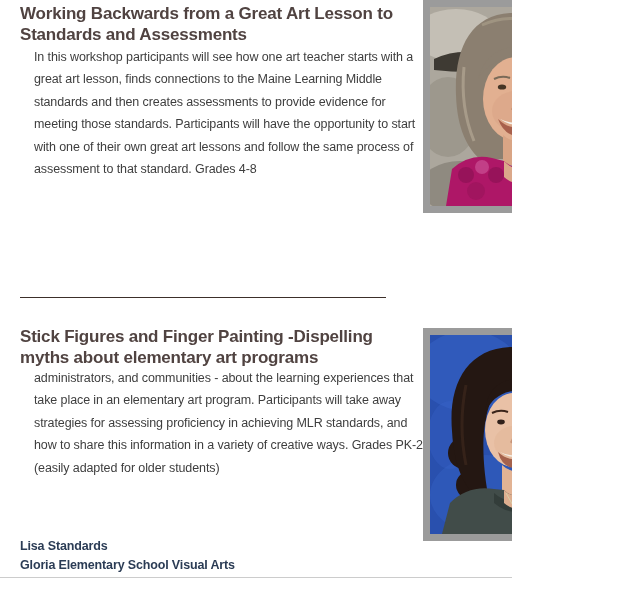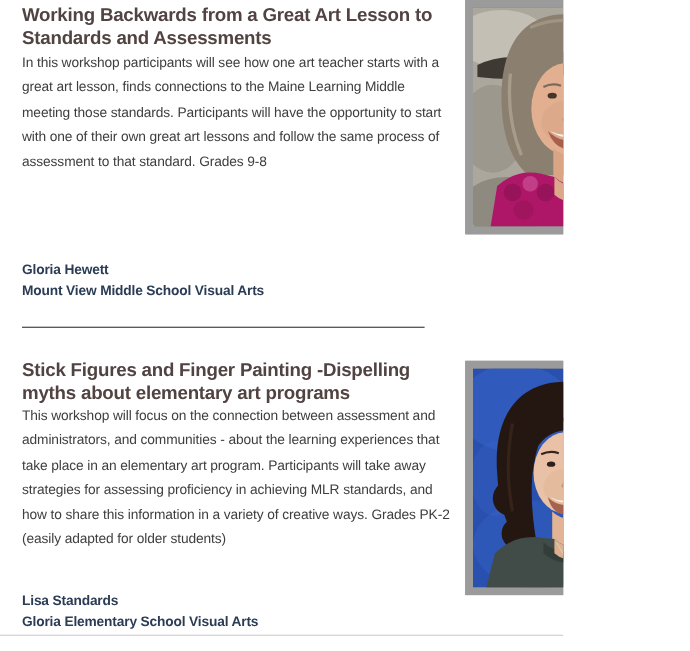--- a/index.html
+++ b/index.html
@@ -15,21 +15,21 @@
     font-size:17px;line-height:21px;font-weight:bold;
     letter-spacing:-0.2px;color:#504341;margin:0;
   }
   .title-1{top:3px;}
   .title-2{top:326px;}
   .body-block{position:absolute;left:20px;width:408px;}
   .body-1{top:46px;}
   .body-2{top:367px;}
   .body-line{
     height:22.4px;line-height:22.4px;white-space:nowrap;
-    font-size:12.5px;letter-spacing:-0.1px;color:#3e3e3e;
+    font-size:12.5px;letter-spacing:-0.1px;color:#3e3e3e;margin-left:14px;
   }
   .names-block{position:absolute;left:20px;width:408px;}
   .names-1{top:236px;}
   .names-2{top:537px;}
   .presenter,.affiliation{
     font-size:12.5px;line-height:18.5px;font-weight:bold;
     letter-spacing:-0.15px;color:#2b3c55;
   }
   .section-divider{
     position:absolute;left:20px;top:297px;width:366px;height:0;
@@ -50,29 +50,26 @@
 </head>
 <body>
 
 <div class="page">
 
   <h2 class="workshop-title title-1">Working Backwards from a Great Art Lesson to Standards and Assessments</h2>
 
   <div class="body-block body-1">
     <div class="body-line">In this workshop participants will see how one art teacher starts with a</div>
     <div class="body-line">great art lesson, finds connections to the Maine Learning Middle</div>
+    <div class="body-line">standards and then creates assessments to provide evidence for</div>
     <div class="body-line">meeting those standards. Participants will have the opportunity to start</div>
     <div class="body-line">with one of their own great art lessons and follow the same process of</div>
-    <div class="body-line">assessment to that standard. Grades 9-8</div>
+    <div class="body-line">assessment to that standard. Grades 4-8</div>
   </div>
 
-  <div class="names-block names-1">
-    <div class="presenter">Gloria Hewett</div>
-    <div class="affiliation">Mount View Middle School Visual Arts</div>
-  </div>
 
   <div class="portrait-frame portrait-1">
     <svg viewBox="0 0 168 199">
 
       <rect width="168" height="199" fill="#aca79d"></rect>
       <ellipse cx="26" cy="28" rx="42" ry="26" fill="#c4bfb5"></ellipse>
       <ellipse cx="140" cy="36" rx="48" ry="34" fill="#969186"></ellipse>
       <ellipse cx="18" cy="110" rx="30" ry="40" fill="#9d988d"></ellipse>
       <ellipse cx="152" cy="120" rx="30" ry="46" fill="#b9b4aa"></ellipse>
       <ellipse cx="30" cy="180" rx="40" ry="26" fill="#8f8a80"></ellipse>
@@ -115,21 +112,20 @@
 
       <ellipse cx="162" cy="188" rx="22" ry="16" fill="#e0ac8d"></ellipse>
     </svg>
   </div>
 
   <div class="section-divider"></div>
 
   <h2 class="workshop-title title-2">Stick Figures and Finger Painting -Dispelling myths about elementary art programs</h2>
 
   <div class="body-block body-2">
-    <div class="body-line">This workshop will focus on the connection between assessment and</div>
     <div class="body-line">administrators, and communities - about the learning experiences that</div>
     <div class="body-line">take place in an elementary art program. Participants will take away</div>
     <div class="body-line">strategies for assessing proficiency in achieving MLR standards, and</div>
     <div class="body-line">how to share this information in a variety of creative ways. Grades PK-2</div>
     <div class="body-line">(easily adapted for older students)</div>
   </div>
 
   <div class="names-block names-2">
     <div class="presenter">Lisa Standards</div>
     <div class="affiliation">Gloria Elementary School Visual Arts</div>

